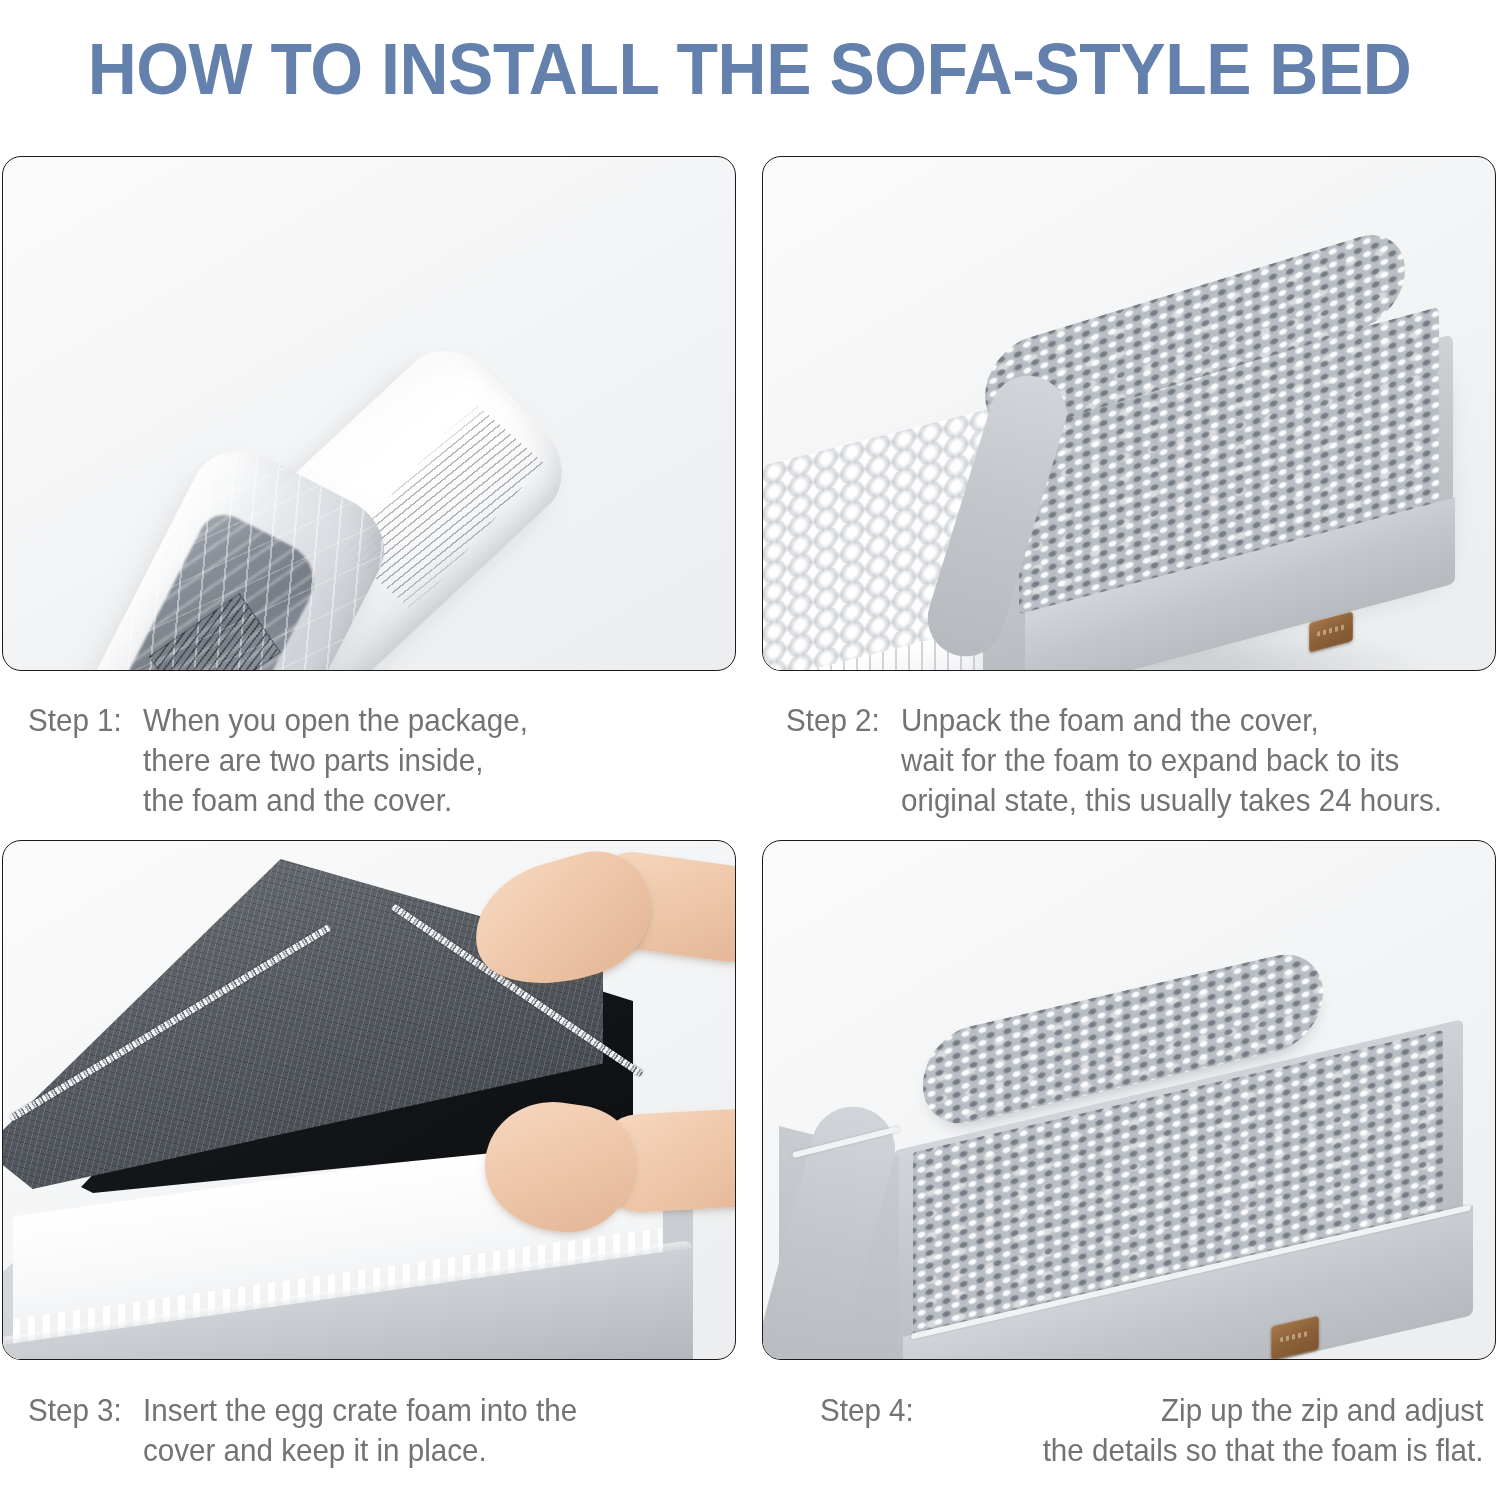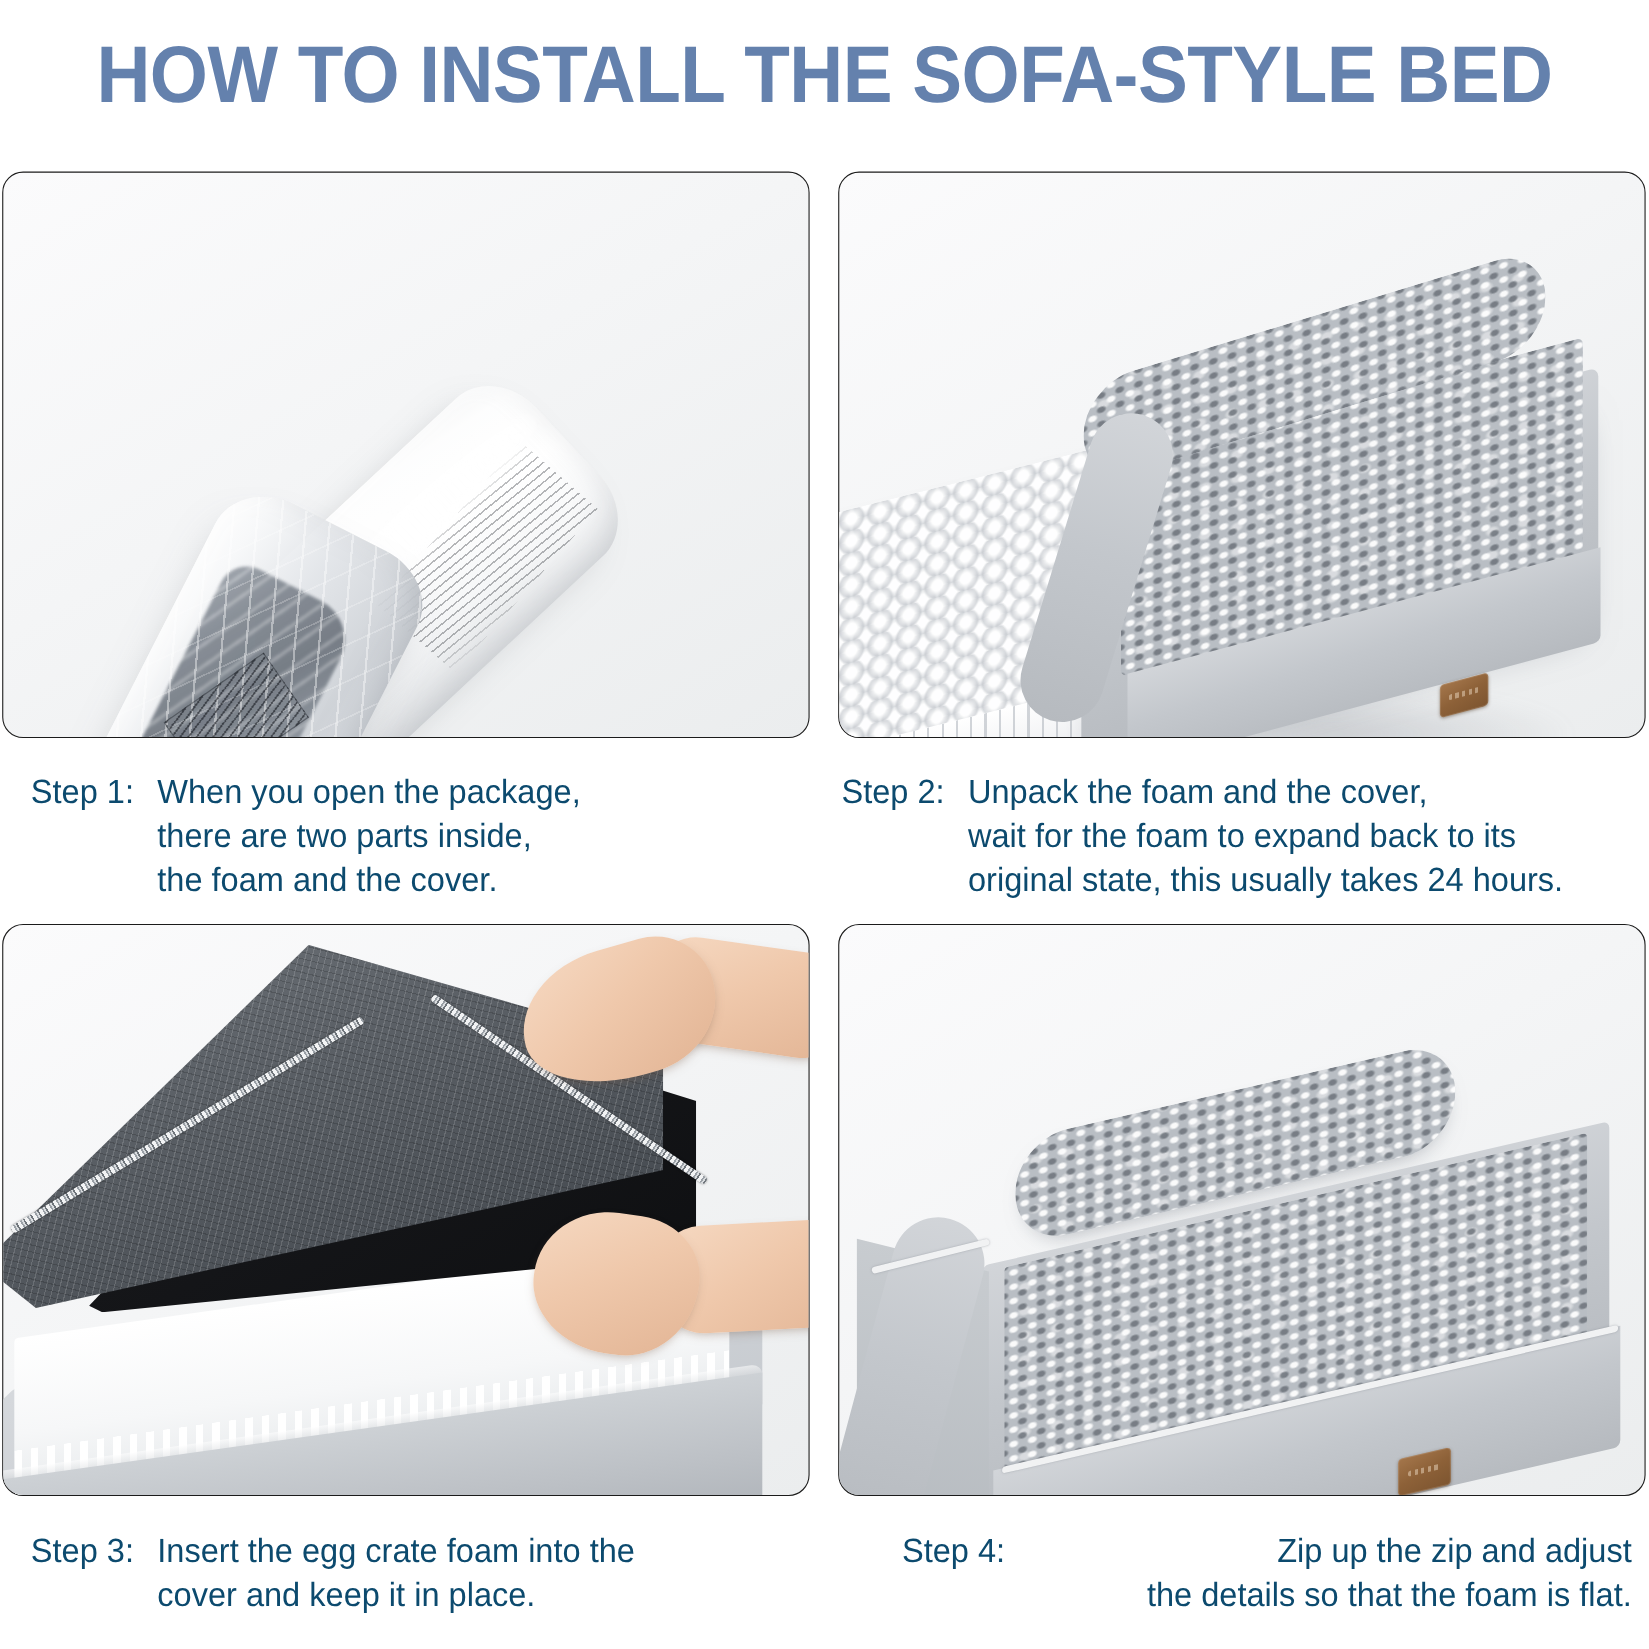--- a/index.html
+++ b/index.html
@@ -47,27 +47,27 @@
   #panel-3 { left: 2px;   top: 840px;  width: 734px; height: 520px; }
   #panel-4 { left: 762px; top: 840px;  width: 734px; height: 520px; }
 
   .scene { position: absolute; inset: 0; }
 
   
   .caption {
     position: absolute;
     display: flex;
     align-items: flex-start;
-    color: #0c4a6e;
+    color: #737373;
     font-family: "Liberation Sans", sans-serif;
     font-size: 30.5px;
     line-height: 40px;
   }
   #caption-1 { left: 28px;  top: 700px;  width: 700px; }
-  #caption-2 { left: 765px; top: 700px;  width: 710px; }
+  #caption-2 { left: 786px; top: 700px;  width: 710px; }
   #caption-3 { left: 28px;  top: 1390px; width: 700px; }
   #caption-4 { left: 820px; top: 1390px; width: 680px; text-align: right; }
 
   .step-label {
     flex: 0 0 auto;
     white-space: nowrap;
     padding-right: 18px;
     transform: scaleX(0.97);
     transform-origin: left center;
   }

